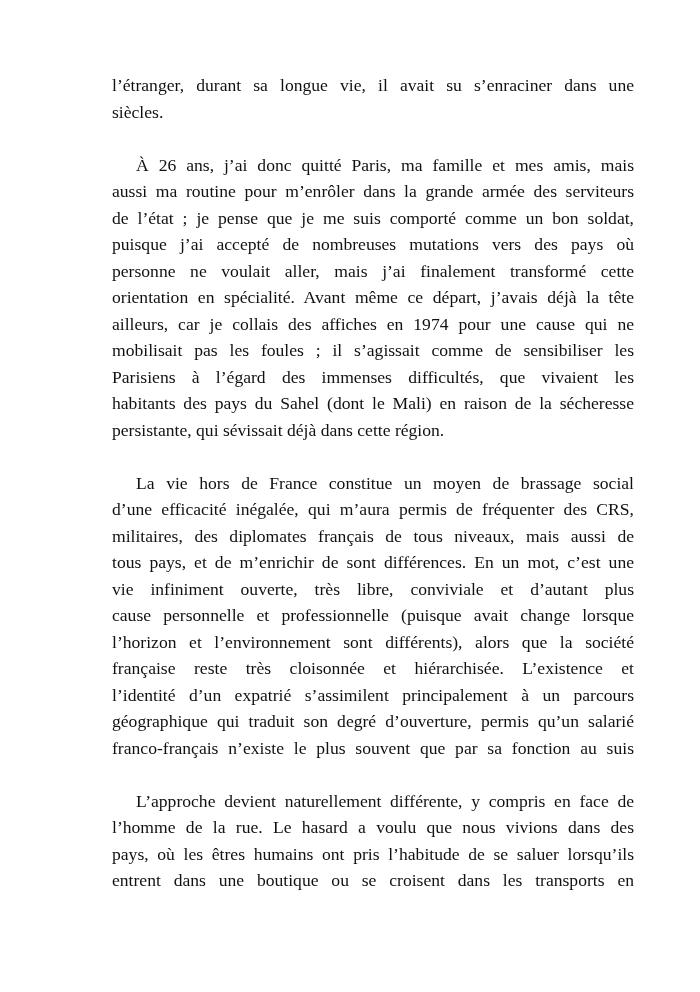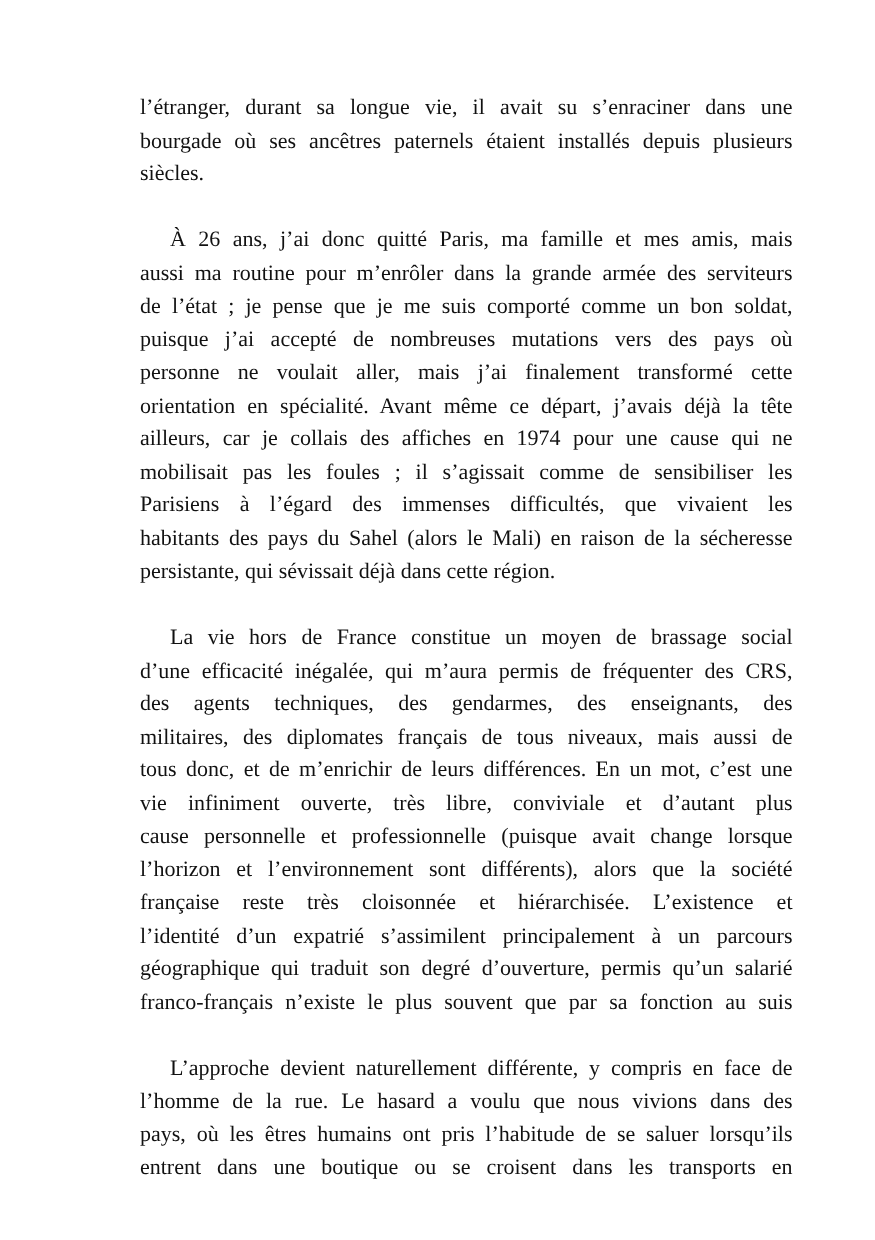--- a/index.html
+++ b/index.html
@@ -51,44 +51,42 @@
     }
   </style>
 </head>
 <body>
 
 <div class="page">
   <div class="text-block">
 
     <p class="para">
       <span class="line">l’étranger, durant sa longue vie, il avait su s’enraciner dans une</span>
-      <span class="line">bourgade où ses ancêtres paternels étaient installés depuis plusieurs</span>
       <span class="line last">siècles.</span>
     </p>
 
     <p class="para">
       <span class="line indent">À 26 ans, j’ai donc quitté Paris, ma famille et mes amis, mais</span>
       <span class="line">aussi ma routine pour m’enrôler dans la grande armée des serviteurs</span>
       <span class="line">de l’état ; je pense que je me suis comporté comme un bon soldat,</span>
       <span class="line">puisque j’ai accepté de nombreuses mutations vers des pays où</span>
       <span class="line">personne ne voulait aller, mais j’ai finalement transformé cette</span>
       <span class="line">orientation en spécialité. Avant même ce départ, j’avais déjà la tête</span>
       <span class="line">ailleurs, car je collais des affiches en 1974 pour une cause qui ne</span>
       <span class="line">mobilisait pas les foules ; il s’agissait comme de sensibiliser les</span>
       <span class="line">Parisiens à l’égard des immenses difficultés, que vivaient les</span>
-      <span class="line">habitants des pays du Sahel (alors le Mali) en raison de la sécheresse</span>
+      <span class="line">habitants des pays du Sahel (dont le Mali) en raison de la sécheresse</span>
       <span class="line last">persistante, qui sévissait déjà dans cette région.</span>
     </p>
 
     <p class="para">
       <span class="line indent">La vie hors de France constitue un moyen de brassage social</span>
       <span class="line">d’une efficacité inégalée, qui m’aura permis de fréquenter des CRS,</span>
-      <span class="line">des agents techniques, des gendarmes, des enseignants, des</span>
       <span class="line">militaires, des diplomates français de tous niveaux, mais aussi de</span>
-      <span class="line">tous donc, et de m’enrichir de leurs différences. En un mot, c’est une</span>
+      <span class="line">tous pays, et de m’enrichir de sont différences. En un mot, c’est une</span>
       <span class="line">vie infiniment ouverte, très libre, conviviale et d’autant plus</span>
       <span class="line">cause personnelle et professionnelle (puisque avait change lorsque</span>
       <span class="line">l’horizon et l’environnement sont différents), alors que la société</span>
       <span class="line">française reste très cloisonnée et hiérarchisée. L’existence et</span>
       <span class="line">l’identité d’un expatrié s’assimilent principalement à un parcours</span>
       <span class="line">géographique qui traduit son degré d’ouverture, permis qu’un salarié</span>
       <span class="line">franco-français n’existe le plus souvent que par sa fonction au suis</span>
     </p>
 
     <p class="para">

